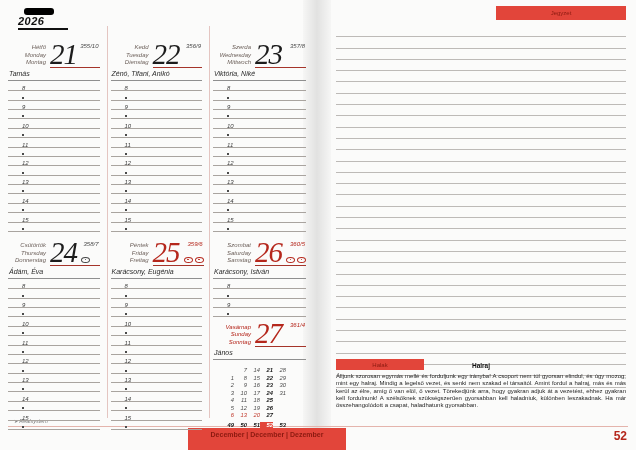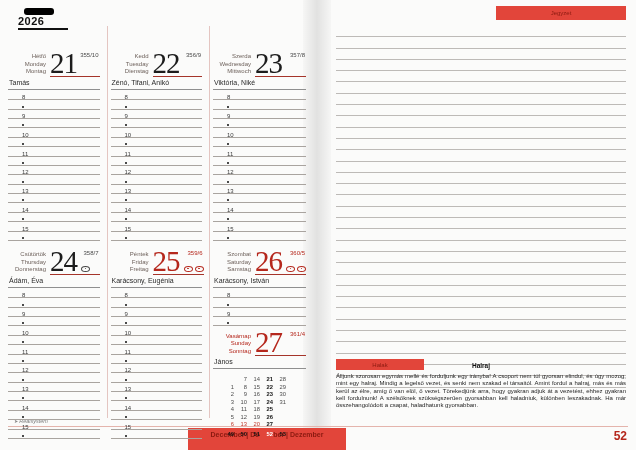--- a/index.html
+++ b/index.html
@@ -1,26 +1,26 @@
 <!DOCTYPE html>
 <html><head>
 <meta charset="utf-8">
 <style>
   html,body{margin:0;padding:0;}
   body{width:636px;height:450px;position:relative;background:#fbfbfa;
        font-family:"Liberation Sans", sans-serif;overflow:hidden;color:#222;}
   .gutter{position:absolute;left:303px;top:0;width:28px;height:450px;
           background:linear-gradient(90deg,rgba(0,0,0,0.02),rgba(0,0,0,0.10) 50%,rgba(0,0,0,0.02));}
   
-  .page-left{position:absolute;left:8px;top:6px;width:298px;height:424px;}
+  .page-left{position:absolute;left:8px;top:6px;width:298px;height:424px;font-style:italic;}
   .year-tab{width:30px;height:7px;background:#000;border-radius:3px;margin:2px 0 0 16px;}
   .year-label{font-weight:bold;font-size:11px;margin-left:10px;border-bottom:2px solid #111;
               width:50px;padding-bottom:1px;letter-spacing:0.5px;color:#111;}
   .week-grid{display:grid;grid-template-columns:1fr 1fr 1fr;column-gap:11px;row-gap:9px;
-             margin-top:22px;position:relative;z-index:2;}
+             margin-top:13px;position:relative;z-index:2;}
   .vsep{position:absolute;top:20px;bottom:12px;width:1px;background:rgba(176,74,62,0.30);z-index:1;}
   .vsep1{left:99px;} .vsep2{left:201px;}
   .day-block{min-width:0;}
   .day-head{display:flex;}
   .day-names{display:flex;flex-direction:column;align-items:flex-end;justify-content:flex-end;
              font-size:6px;line-height:1.25;color:#6e625c;width:38px;flex:0 0 38px;
              padding-right:4px;padding-bottom:1px;}
   .day-head-right{flex:1;display:flex;align-items:flex-end;position:relative;
                   border-bottom:1px solid #a5342a;padding-bottom:0px;}
   .day-num{font-family:"Liberation Serif", serif;font-size:29px;line-height:0.82;color:#1c1c1c;

